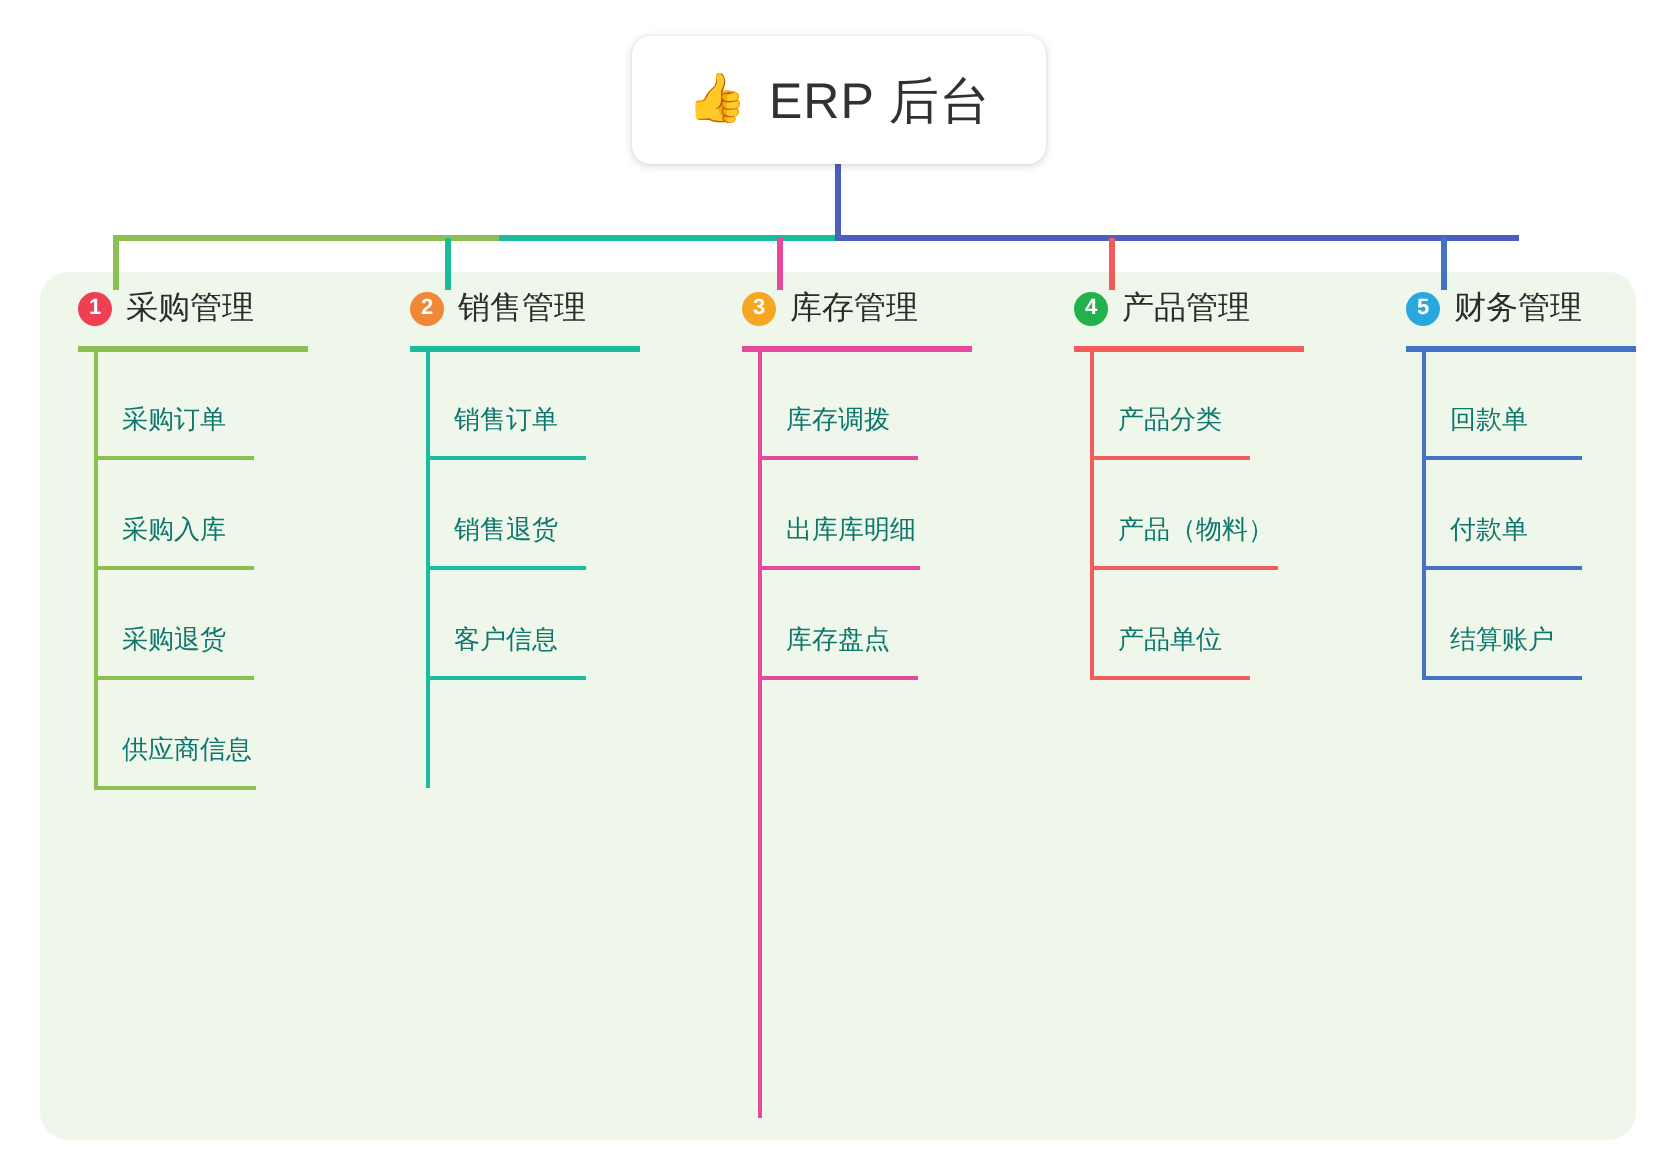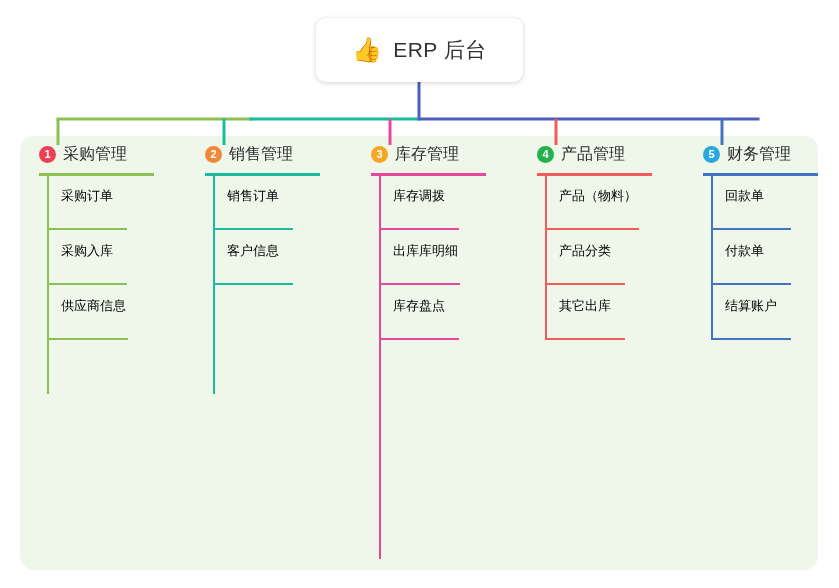--- a/index.html
+++ b/index.html
@@ -30,21 +30,21 @@
     justify-content: center;
     gap: 11px;
     z-index: 5;
   }
   #root-node .thumb {
     font-size: 24px;
     line-height: 1;
     display: inline-block;
   }
   #root-node .root-title {
-    font-size: 21px;
+    font-size: 25px;
     color: #303133;
     letter-spacing: 0.5px;
     white-space: nowrap;
   }
 
   
   #connectors {
     position: absolute;
     left: 0;
     top: 0;
@@ -114,23 +114,23 @@
     top: 34px;
     width: 130px;
   }
   .item {
     position: relative;
     height: 55px;
   }
   .item-label {
     position: absolute;
     left: 14px;
-    top: 11px;
+    top: 25px;
     font-size: 13px;
-    color: #000000;
+    color: #0f766e;
     white-space: nowrap;
   }
   .item-rule {
     position: absolute;
     left: 0px;
     top: 52px;
     height: 2px;
   }
 </style>
 </head>
@@ -166,38 +166,46 @@
       <div class="items">
         <div class="item">
           <span class="item-label">采购订单</span>
           <div class="item-rule" style="background: rgb(140, 193, 82); width: 80px;"></div>
         </div>
         <div class="item">
           <span class="item-label">采购入库</span>
           <div class="item-rule" style="background: rgb(140, 193, 82); width: 80px;"></div>
         </div>
         <div class="item">
+          <span class="item-label">采购退货</span>
+          <div class="item-rule" style="background: rgb(140, 193, 82); width: 80px;"></div>
+        </div>
+        <div class="item">
           <span class="item-label">供应商信息</span>
           <div class="item-rule" style="background: rgb(140, 193, 82); width: 81px;"></div>
         </div>
       </div>
     </div>
     <div class="column" style="left: 196px;">
       <div class="col-header">
         <span class="badge" style="background: rgb(240, 136, 58);">2</span>
         <span class="col-title">销售管理</span>
       </div>
       <div class="col-rule" style="background: rgb(26, 188, 156);"></div>
       <div class="col-spine" style="background: rgb(26, 188, 156); height: 219px;"></div>
       <div class="items">
         <div class="item">
           <span class="item-label">销售订单</span>
           <div class="item-rule" style="background: rgb(26, 188, 156); width: 80px;"></div>
         </div>
         <div class="item">
+          <span class="item-label">销售退货</span>
+          <div class="item-rule" style="background: rgb(26, 188, 156); width: 80px;"></div>
+        </div>
+        <div class="item">
           <span class="item-label">客户信息</span>
           <div class="item-rule" style="background: rgb(26, 188, 156); width: 80px;"></div>
         </div>
       </div>
     </div>
     <div class="column" style="left: 362px;">
       <div class="col-header">
         <span class="badge" style="background: rgb(245, 166, 35);">3</span>
         <span class="col-title">库存管理</span>
       </div>
@@ -220,29 +228,29 @@
     </div>
     <div class="column" style="left: 528px;">
       <div class="col-header">
         <span class="badge" style="background: rgb(34, 177, 76);">4</span>
         <span class="col-title">产品管理</span>
       </div>
       <div class="col-rule" style="background: rgb(242, 92, 92);"></div>
       <div class="col-spine" style="background: rgb(242, 92, 92); height: 164px;"></div>
       <div class="items">
         <div class="item">
+          <span class="item-label">产品分类</span>
+          <div class="item-rule" style="background: rgb(242, 92, 92); width: 80px;"></div>
+        </div>
+        <div class="item">
           <span class="item-label">产品（物料）</span>
           <div class="item-rule" style="background: rgb(242, 92, 92); width: 94.4px;"></div>
         </div>
         <div class="item">
-          <span class="item-label">产品分类</span>
-          <div class="item-rule" style="background: rgb(242, 92, 92); width: 80px;"></div>
-        </div>
-        <div class="item">
-          <span class="item-label">其它出库</span>
+          <span class="item-label">产品单位</span>
           <div class="item-rule" style="background: rgb(242, 92, 92); width: 80px;"></div>
         </div>
       </div>
     </div>
     <div class="column" style="left: 694px;">
       <div class="col-header">
         <span class="badge" style="background: rgb(41, 168, 224);">5</span>
         <span class="col-title">财务管理</span>
       </div>
       <div class="col-rule" style="background: rgb(68, 114, 196);"></div>

